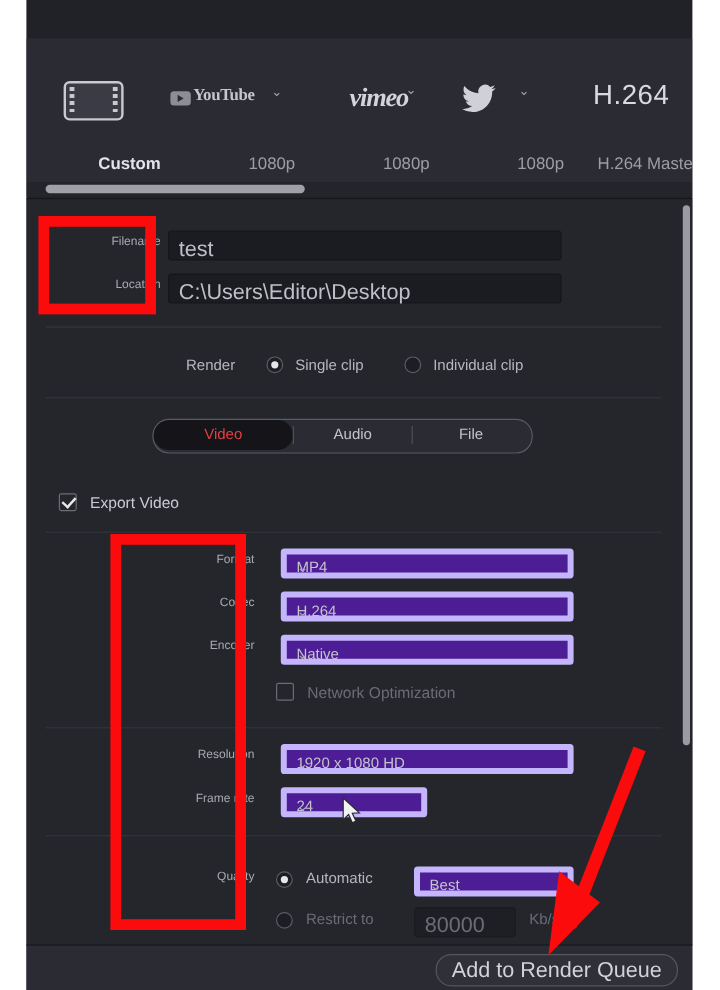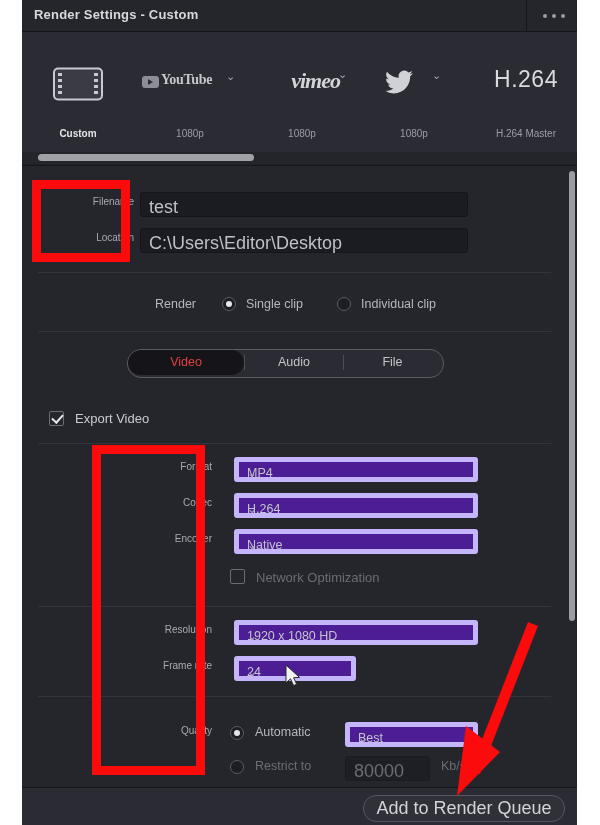--- a/index.html
+++ b/index.html
@@ -39,21 +39,21 @@
     background:#2a2b33;
   }
   .preset{
     position:absolute;top:0;width:112px;height:120px;text-align:center;cursor:pointer;
   }
   .preset .iconwrap{
     position:absolute;left:0;top:28px;width:112px;height:48px;
   }
   .preset .plabel{
     position:absolute;left:0;top:96px;width:112px;
-    font-size:10px;color:#9d9da6;
+    font-size:14px;color:#9d9da6;text-align:right;
   }
   .preset.sel .plabel{color:#e4e4e8;font-weight:bold;}
   
   .filmstrip{
     position:absolute;left:50%;top:50%;transform:translate(-50%,-50%);
     width:50px;height:33px;border:2px solid #c9c9d0;border-radius:5px;
     box-sizing:border-box;background:#3a3b44;
   }
   .filmstrip::before,.filmstrip::after{
     content:"";position:absolute;top:3px;width:4px;height:23px;
@@ -192,29 +192,20 @@
 </style>
 </head>
 <body>
 
 <div id="leftgutter"></div>
 <div id="rightgutter"></div>
 <div id="topstrip"></div>
 
 <div id="window">
 
-  <div class="titlebar">
-    <div class="ttl">Render Settings - Custom</div>
-    <div class="divline"></div>
-    <div class="dots">
-      <i></i>
-      <i></i>
-      <i></i>
-    </div>
-  </div>
 
   <div class="presets">
 
     <div class="preset sel" style="left:0px;">
       <div class="iconwrap">
         <div class="filmstrip"></div>
       </div>
       <div class="plabel">Custom</div>
     </div>
 

